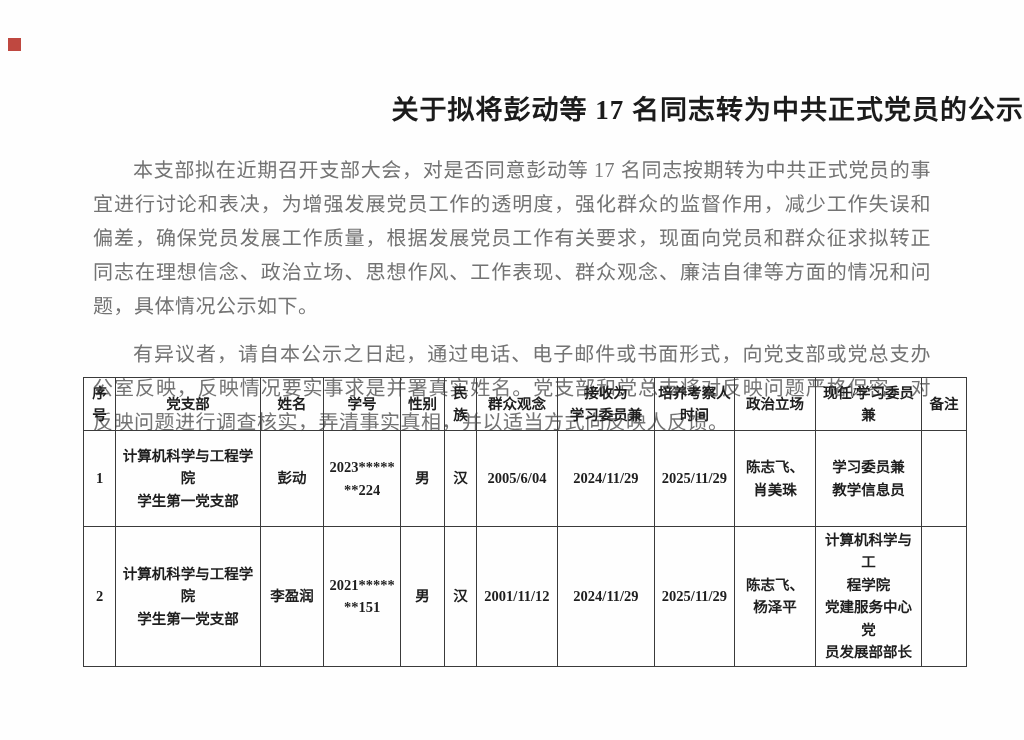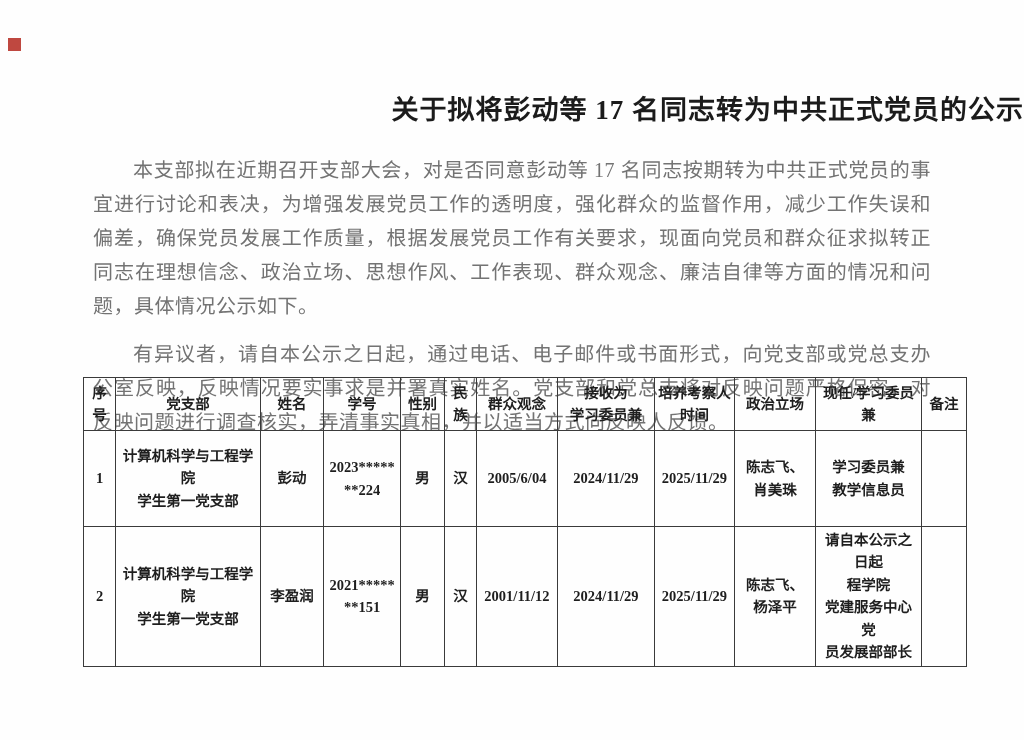--- a/index.html
+++ b/index.html
@@ -153,21 +153,21 @@
         <td>李盈润</td>
         <td>2021*****
 **151</td>
         <td>男</td>
         <td>汉</td>
         <td>2001/11/12</td>
         <td>2024/11/29</td>
         <td>2025/11/29</td>
         <td>陈志飞、
 杨泽平</td>
-        <td>请自本公示之日起
+        <td>计算机科学与工
 程学院
 党建服务中心党
 员发展部部长</td>
         <td></td>
       </tr>
     </tbody>
   </table>
 
 </div>
 

